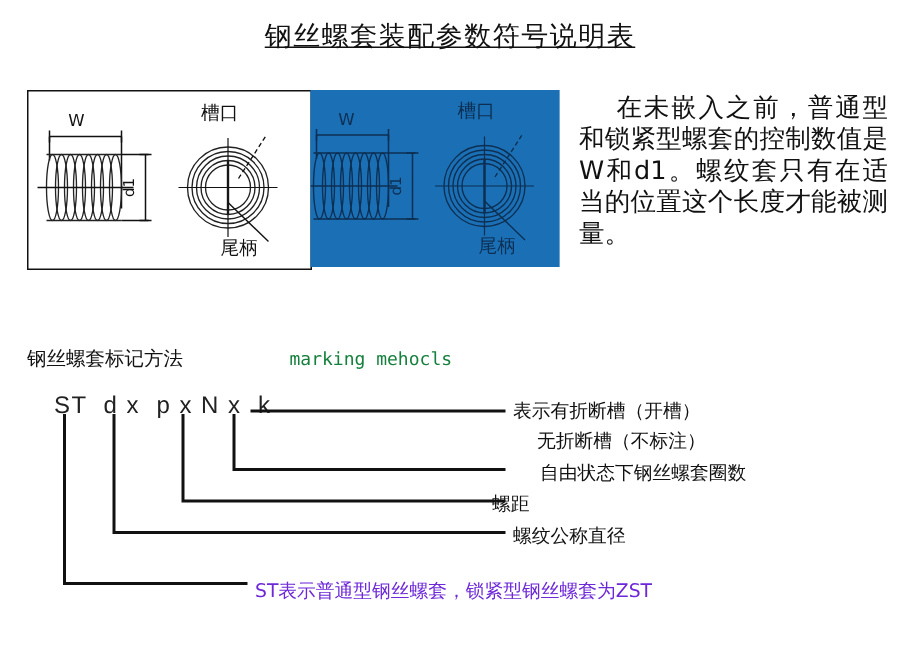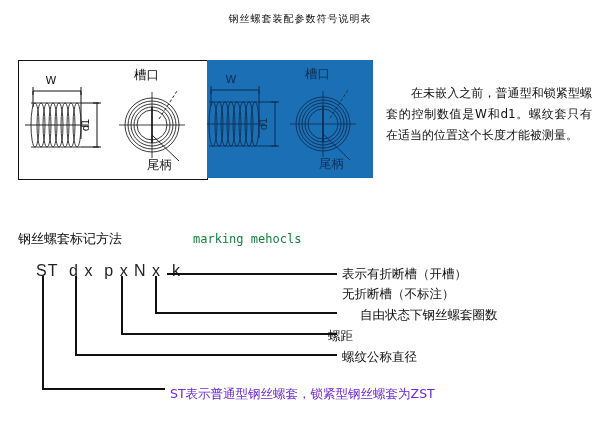--- a/index.html
+++ b/index.html
@@ -7,35 +7,35 @@
     width:600px;height:444px;position:relative;overflow:hidden;
     background:#ffffff;
     font-family:"DejaVu Sans","Liberation Sans",sans-serif;
     color:#000000;
   }
   .abs{position:absolute;}
 
   
   #page-title{
     left:0;top:12px;width:600px;text-align:center;
-    font-size:10px;letter-spacing:1px;color:#111;
+    font-size:18px;letter-spacing:1px;color:#111;text-decoration:underline;
   }
 
   
   .panel{top:60px;height:118px;}
   #panel-white{left:18px;width:188px;background:#fff;border:1.5px solid #111;}
   #panel-blue{left:207px;width:166px;background:#1a6fb5;border:none;}
 
   .panel svg{display:block;width:100%;height:100%;}
 
   
   #intro-paragraph{
     left:386px;top:62px;width:206px;
-    font-size:12px;line-height:21px;color:#111;
-    text-indent:25px;text-align:justify;margin-top:21px;
+    font-size:17px;line-height:21px;color:#111;
+    text-indent:25px;text-align:justify;
   }
 
   
   #marking-heading{left:18px;top:230px;font-size:13px;color:#111;}
   #marking-heading-en{
     left:193px;top:232px;font-size:12px;color:#15803d;
     font-family:"DejaVu Sans Mono","Liberation Mono",monospace;
   }
 
   #marking-code{
@@ -43,21 +43,21 @@
     font-family:Liberation Sans, sans-serif;
     letter-spacing:1px;white-space:pre;
   }
 
   
   #leader-svg{left:0;top:255px;width:600px;height:150px;}
 
   
   .leader-label{font-size:12.5px;color:#111;white-space:nowrap;}
   #label-slot     {left:342px;top:266px;}
-  #label-noslot   {left:342px;top:286px;}
+  #label-noslot   {left:358px;top:286px;}
   #label-turns    {left:360px;top:307px;}
   #label-pitch    {left:328px;top:328px;}
   #label-diameter {left:342px;top:349px;}
   #label-st       {left:170px;top:386px;font-size:12.5px;color:#6d28d9;white-space:nowrap;}
 </style>
 </head>
 <body>
 
 <div class="abs" id="page-title">钢丝螺套装配参数符号说明表</div>
 

